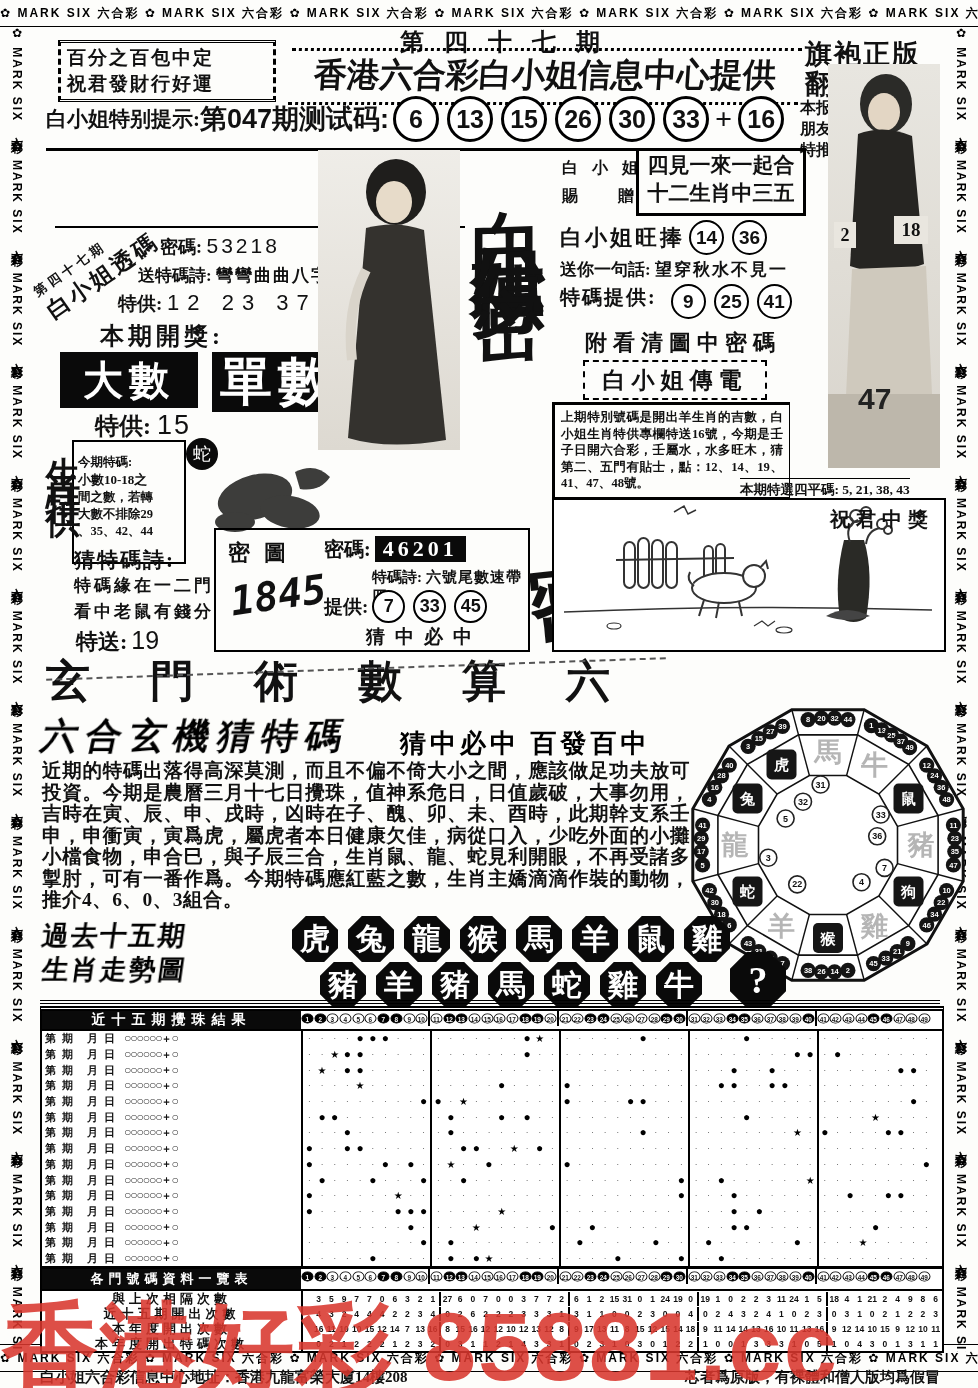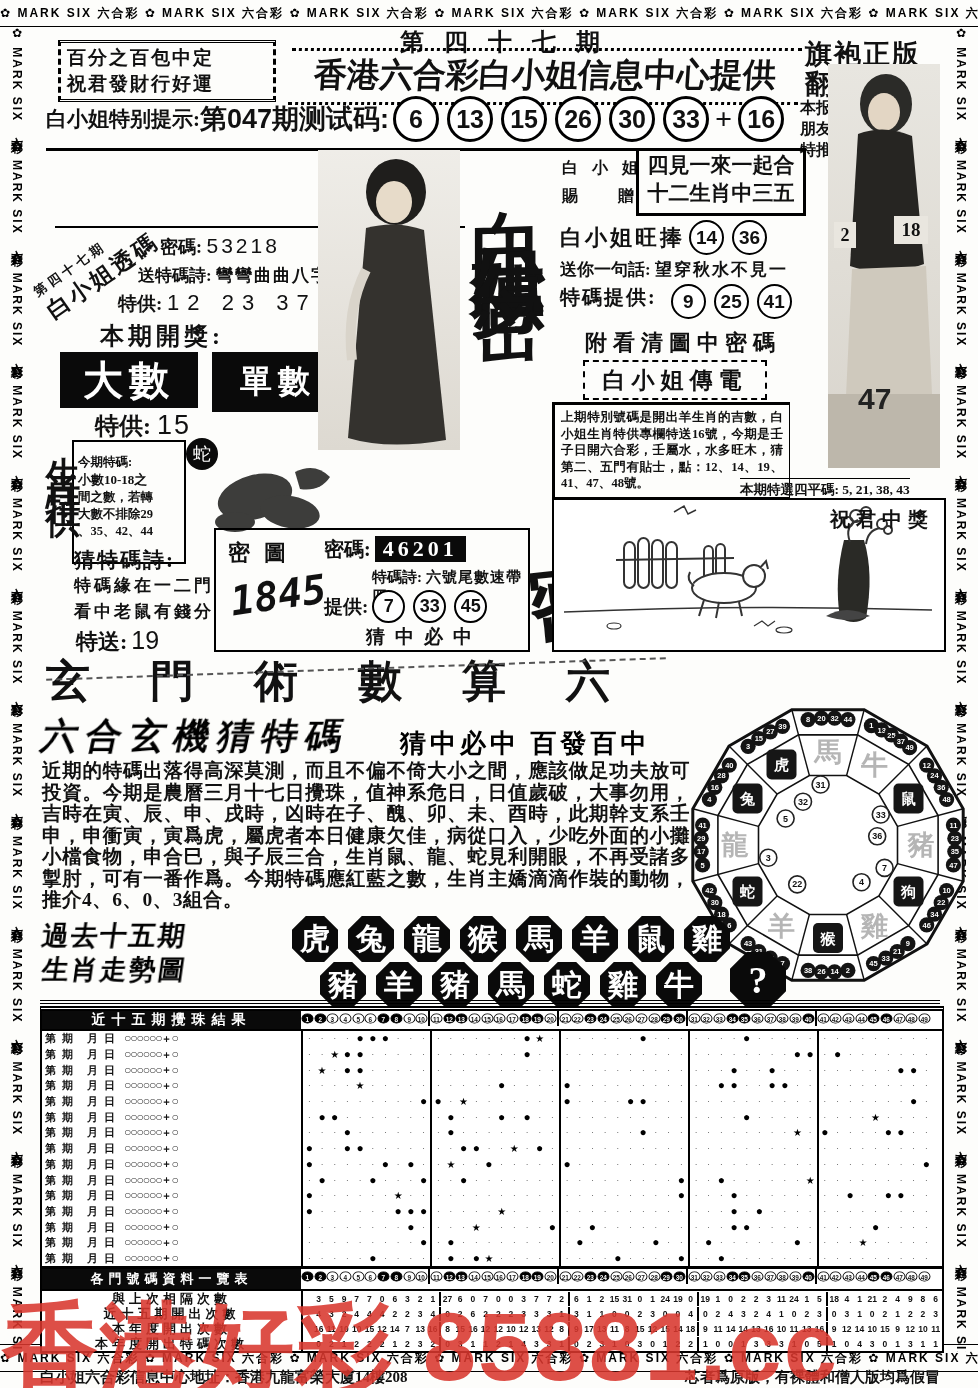--- a/index.html
+++ b/index.html
@@ -122,21 +122,21 @@
   <div class="abs" style="left:138px;top:264px;font-size:17px;">
     <span class="b">送特碼詩:</span>
     <span class="b" style="letter-spacing:2px;">彎彎曲曲八字形</span>
   </div>
   <div class="abs" style="left:118px;top:290px;font-size:19px;">
     <span class="b">特供:</span>
     <span style="font-size:22px;letter-spacing:8px;font-family:'Liberation Sans',sans-serif;">12  23  37  42</span>
   </div>
   <div class="abs b" style="left:100px;top:320px;font-size:24px;letter-spacing:4px;">本期開獎:</div>
   <div class="abs blackblock hv" style="left:60px;top:352px;width:138px;height:56px;font-size:40px;letter-spacing:6px;">大數</div>
-  <div class="abs blackblock hv" style="left:212px;top:352px;width:132px;height:60px;font-size:32px;letter-spacing:6px;">單數</div>
+  <div class="abs blackblock hv" style="left:212px;top:352px;width:132px;height:60px;font-size:52px;letter-spacing:6px;">單數</div>
   <div class="abs" style="left:95px;top:410px;font-size:24px;">
     <span class="b">特供:</span>
     <span style="font-size:27px;letter-spacing:2px;font-family:'Liberation Sans',sans-serif;">15</span>
   </div>
   <div class="abs blackblock" style="left:186px;top:438px;width:32px;height:32px;border-radius:50%;font-size:18px;">蛇</div>
 
   <div class="abs" style="left:200px;top:452px;">
     <svg width="140" height="100">
       <g fill="#1c1c1a" opacity="0.85">
         <ellipse cx="55" cy="45" rx="38" ry="22" transform="rotate(-15 55 45)"></ellipse>

